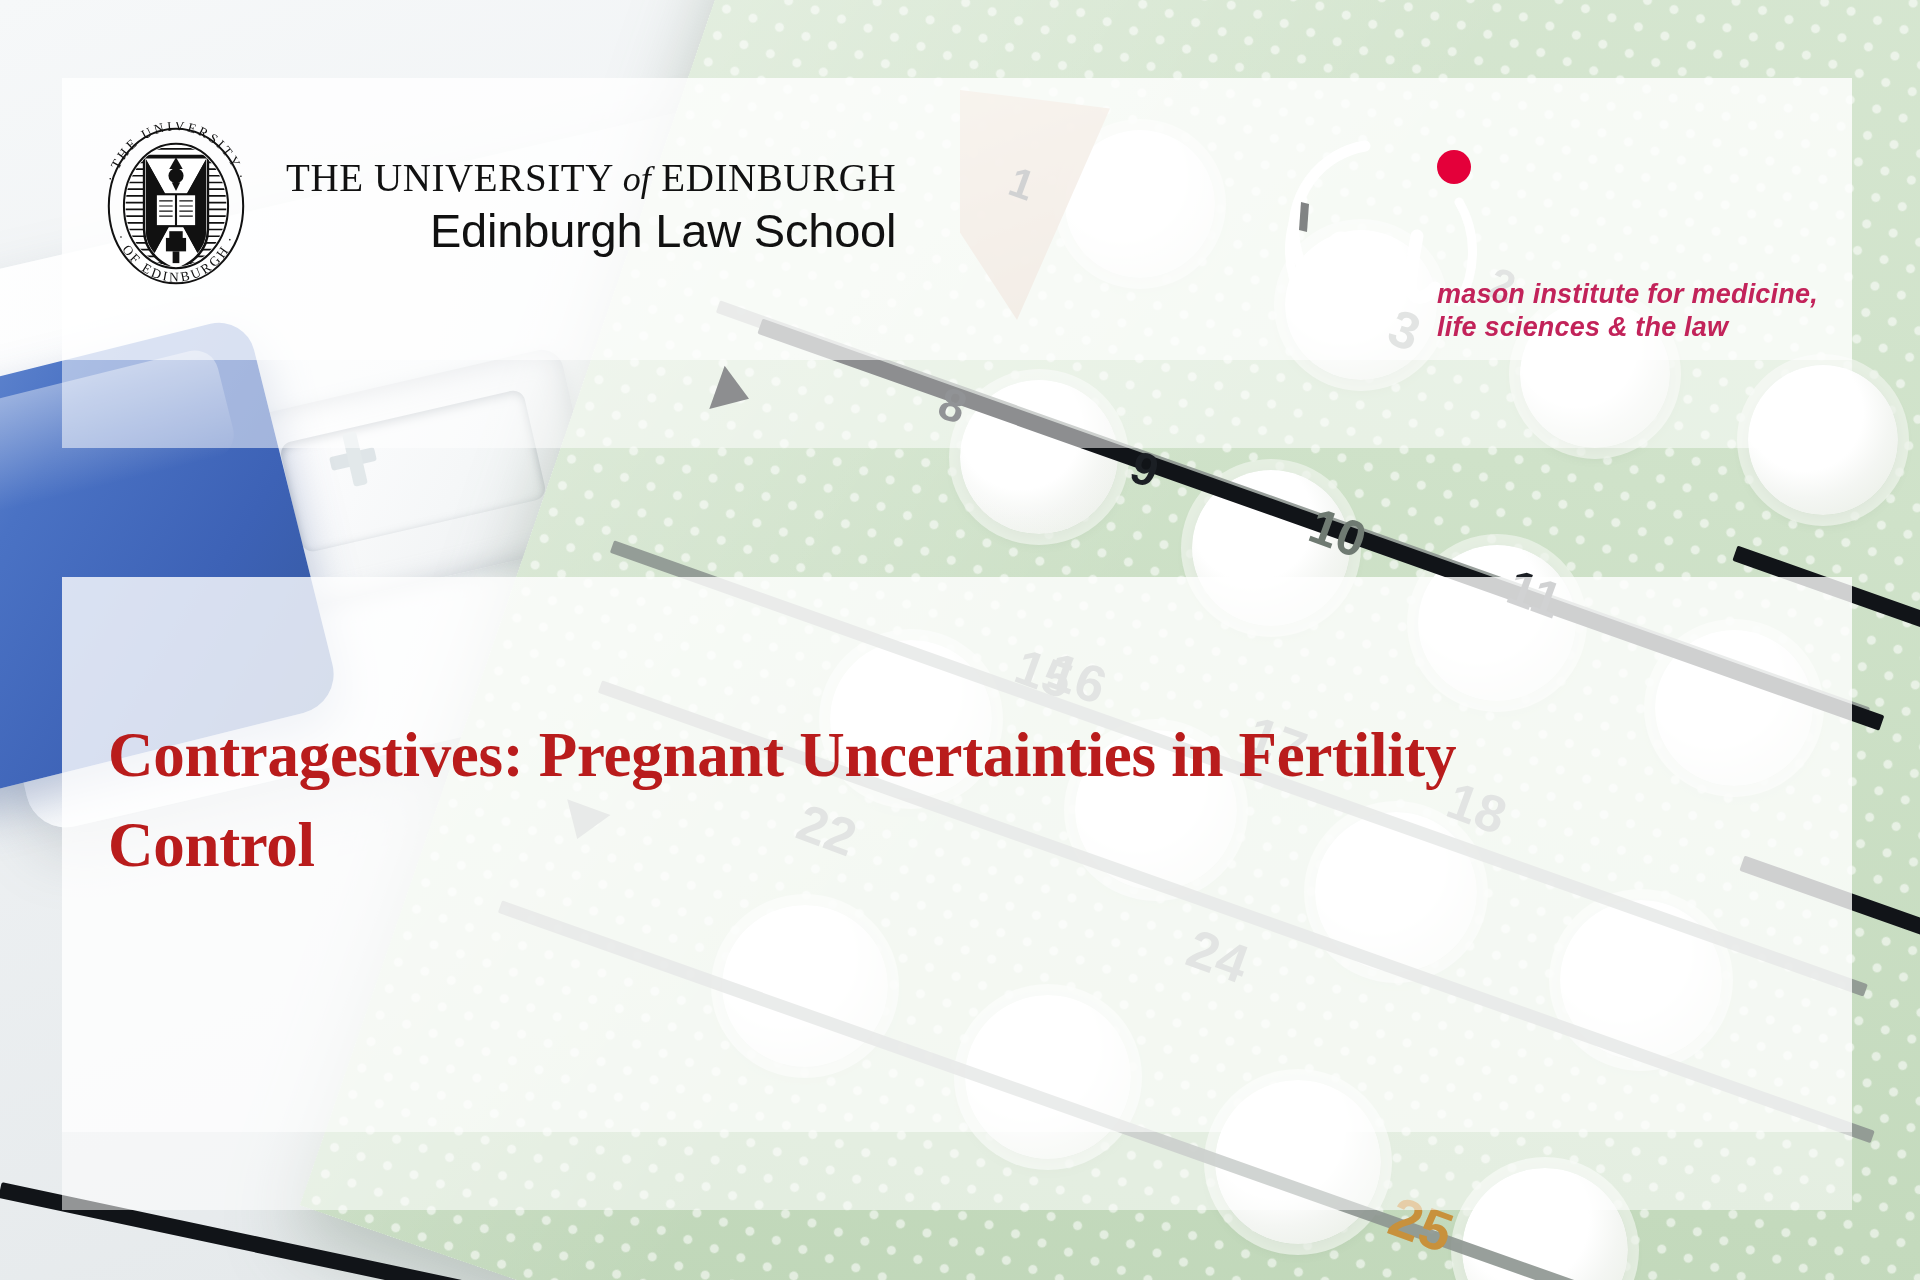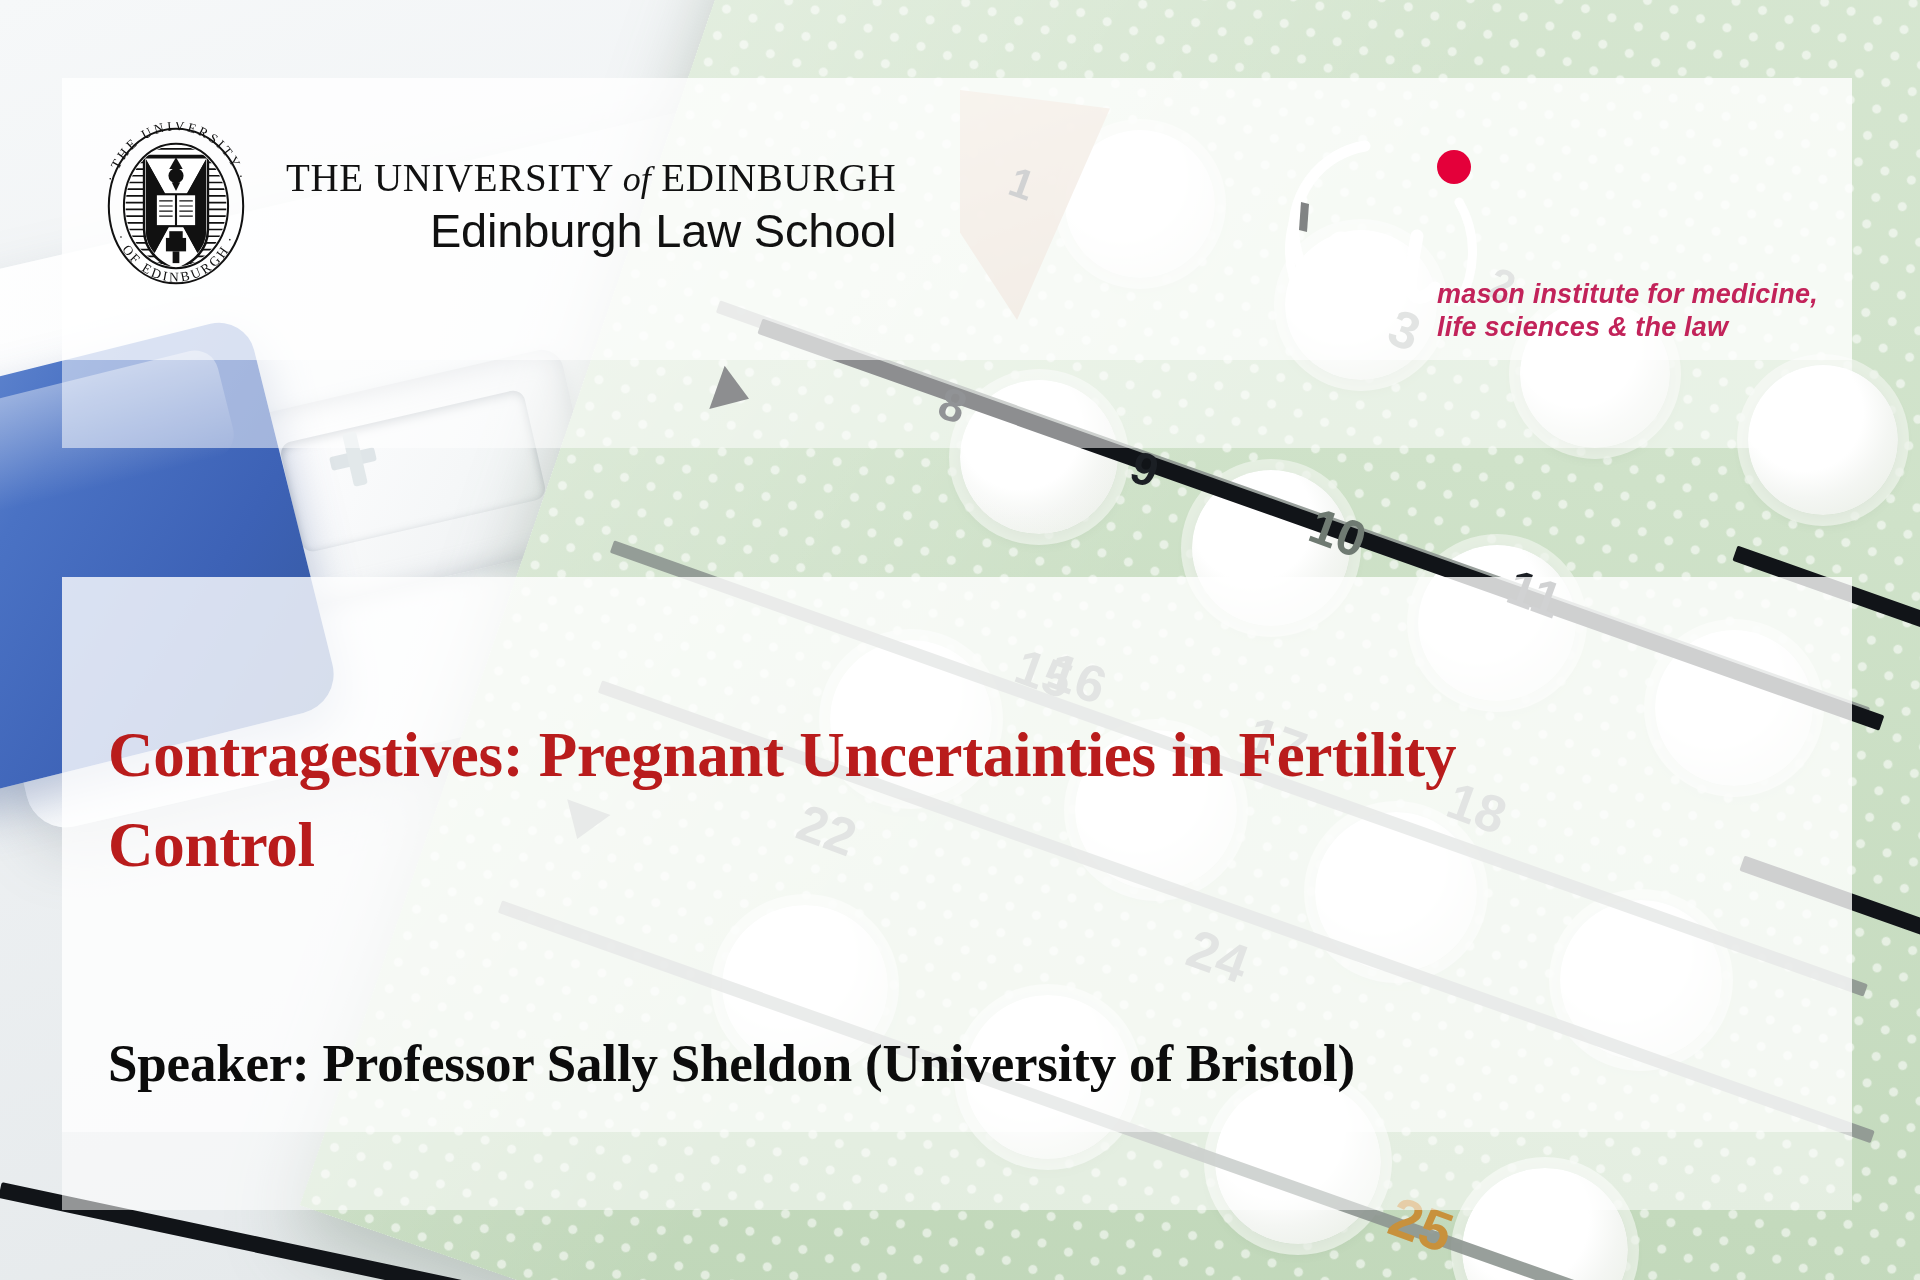--- a/index.html
+++ b/index.html
@@ -444,15 +444,14 @@
       <path d="M 56,74 L 64,76 L 62,104 L 54,102 Z" fill="#6c6f70" opacity="0.85"></path>
     </svg>
     <div class="mi-dot"></div>
     <div class="mi-tagline">
       <div>mason institute for medicine,</div>
       <div>life sciences &amp; the law</div>
     </div>
   </div>
 
   <div class="title">Contragestives: Pregnant Uncertainties in Fertility Control</div>
-  <div class="speaker">Speaker: Professor Sally Sheldon (University of Bristol)</div>
 
 </div>
 
 </body></html>

